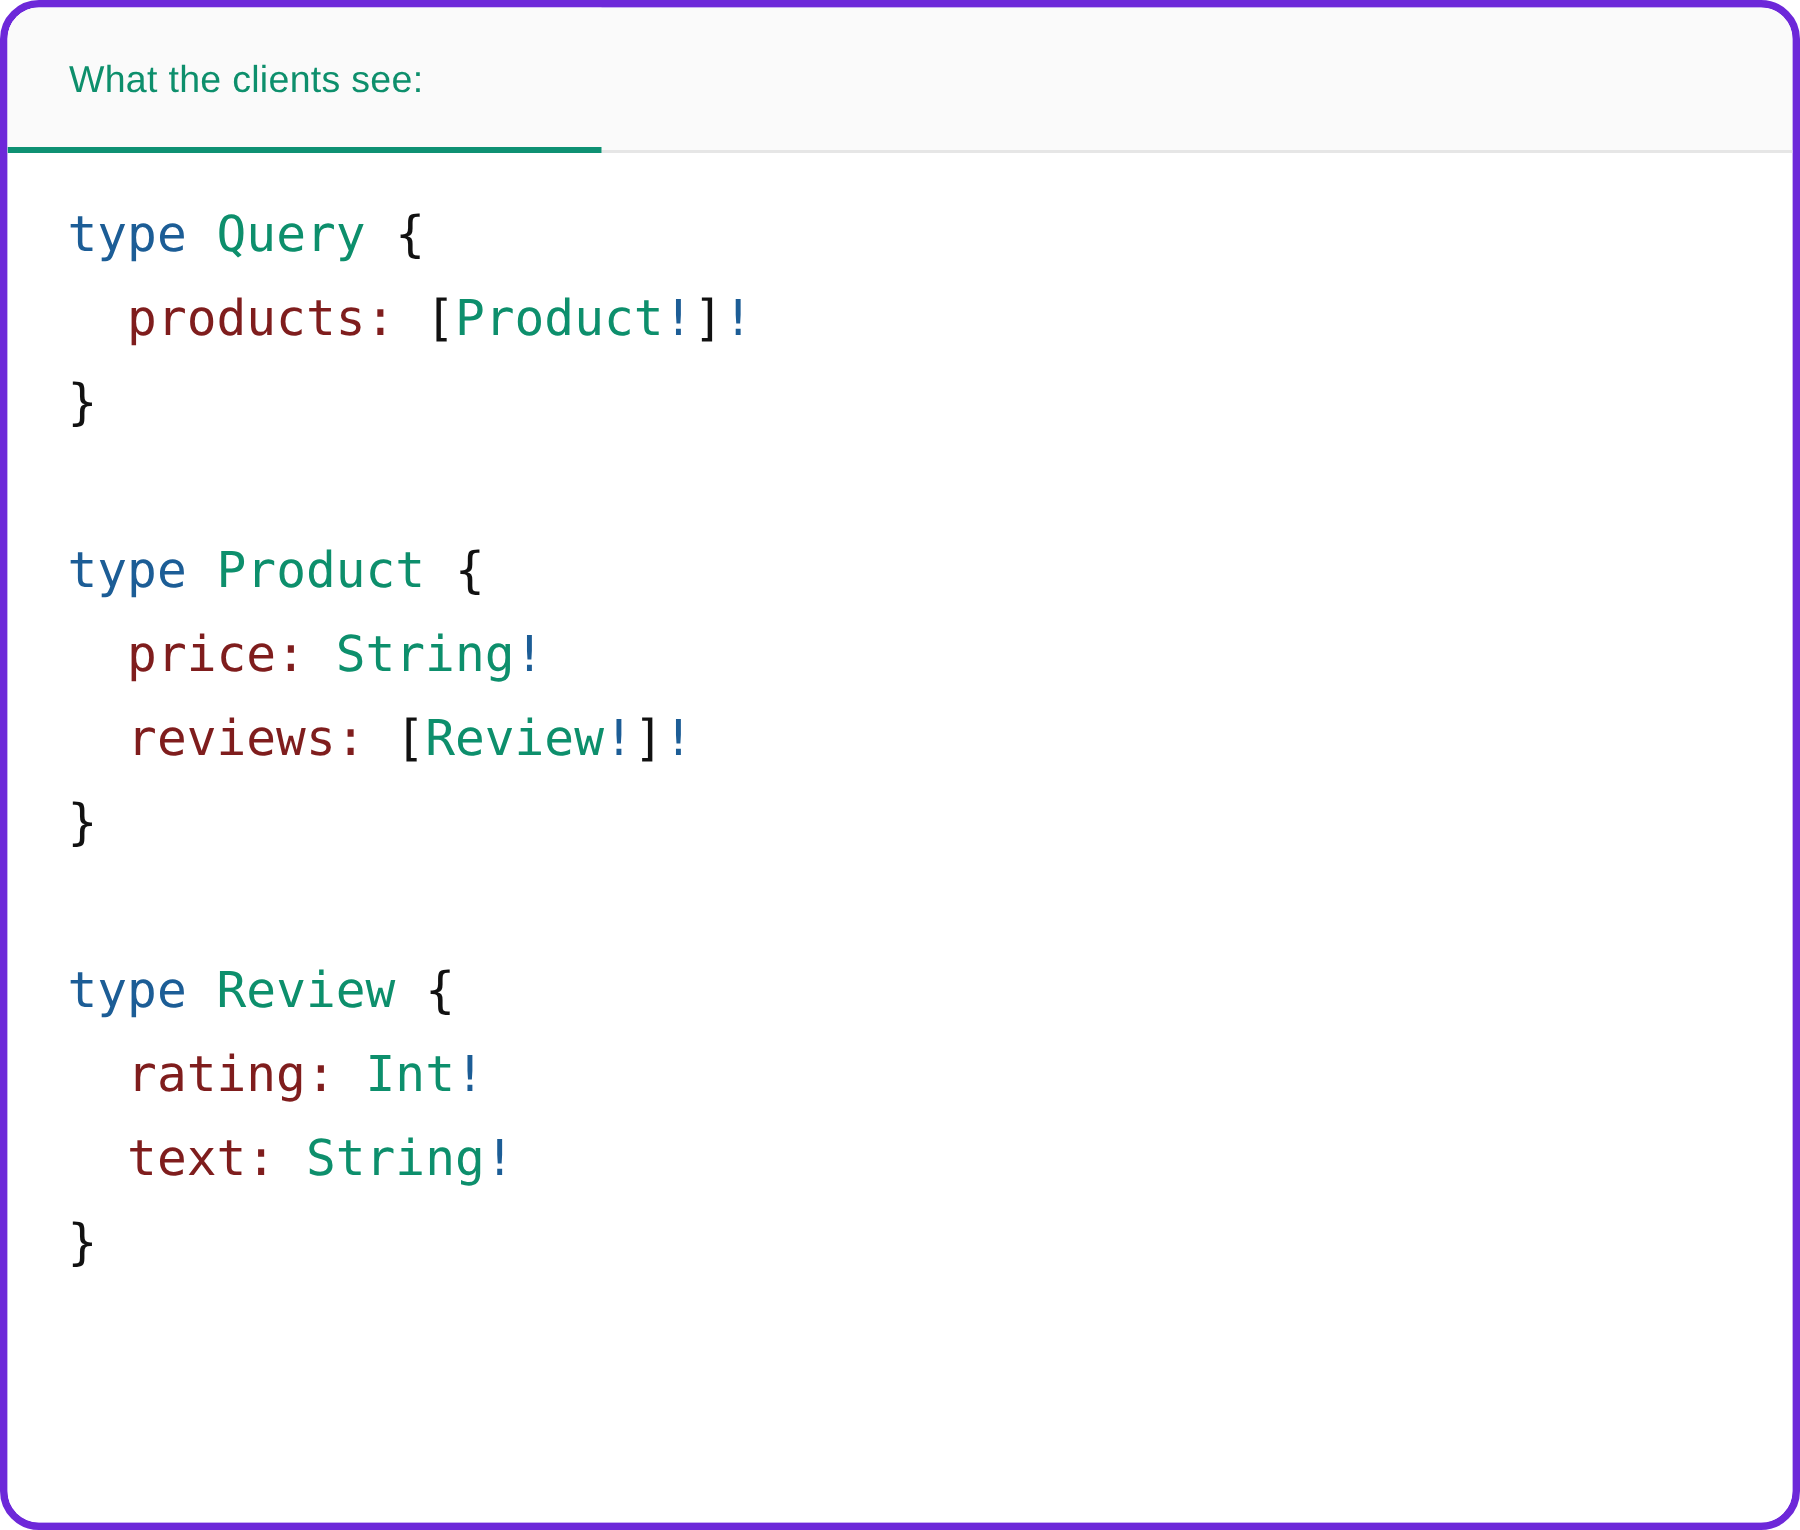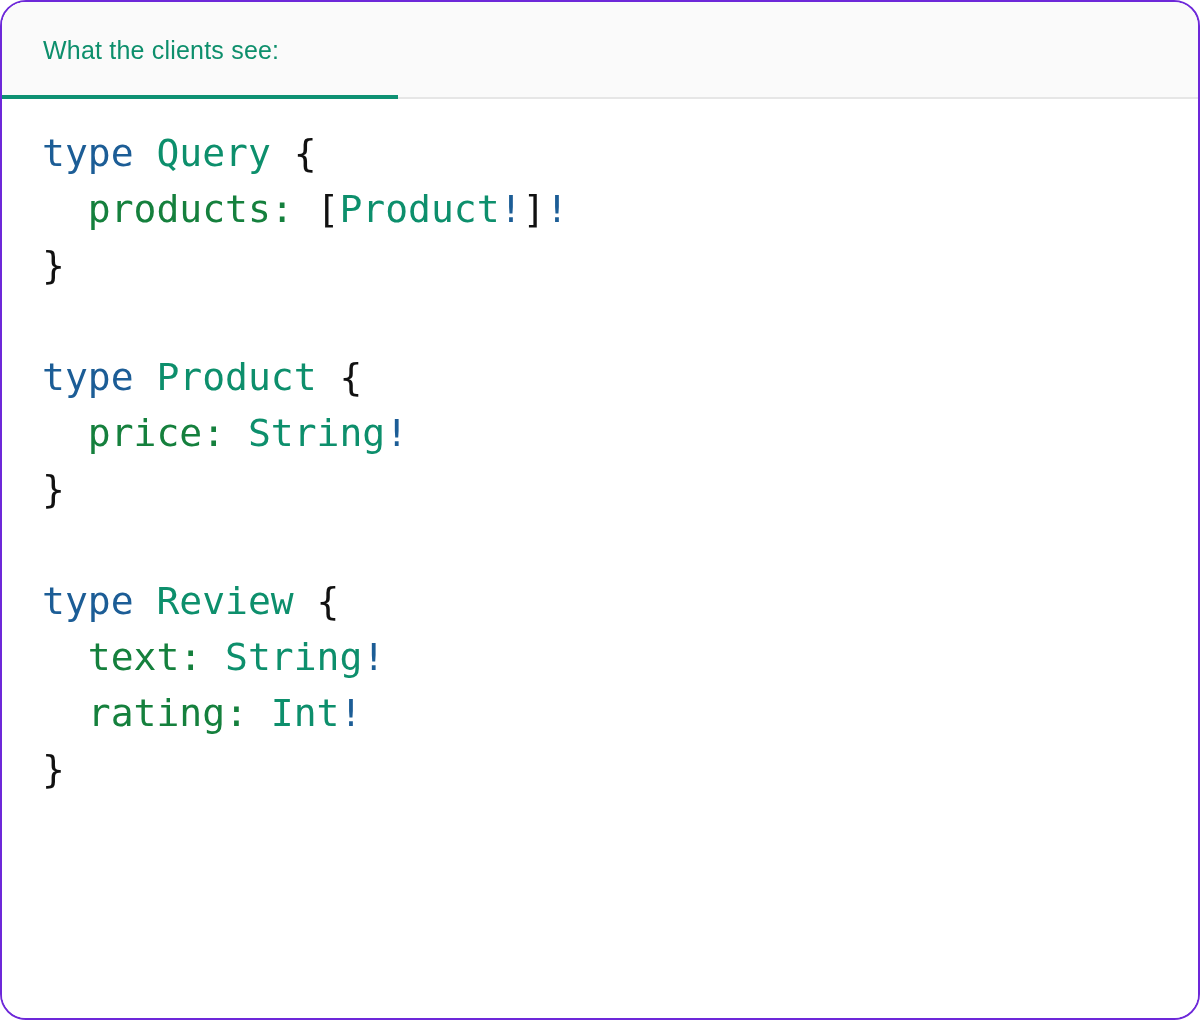--- a/index.html
+++ b/index.html
@@ -15,21 +15,21 @@
     overflow: hidden;
   }
 
   
   .card {
     position: relative;
     box-sizing: border-box;
     width: 1200px;
     height: 1020px;
     background: #ffffff;
-    border: 2px solid #6d28d9;
+    border: 5px solid #6d28d9;
     border-radius: 26px;
     overflow: hidden;
     display: flex;
     flex-direction: column;
   }
 
   
   .tabstrip {
     position: relative;
     height: 97px;
@@ -84,64 +84,65 @@
     flex: 1 1 auto;
     background: #ffffff;
     padding: 26px 0 0 0;
     overflow: hidden;
   }
 
   pre.code {
     margin: 0;
     padding: 0 0 0 40px;
     font-family: "DejaVu Sans Mono", "Liberation Mono", monospace;
-    font-size: 38px;
+    font-size: 33px;
     line-height: 56px;
     color: #111111;
     white-space: pre;
     tab-size: 2;
   }
 
   .ln {
     display: block;
     height: 56px;
     white-space: pre;
   }
   .ln.blank {
     height: 56px;
   }
 
   
   .tok-kw    { color: #1c5d96; }   
   .tok-type  { color: #0d8f6c; }   
   .tok-bang  { color: #1c5d96; }   
   .tok-punc  { color: #111111; }   
-  .tok-field { color: #15803d; }   
+  .tok-field { color: #7f1d1d; }   
   .tok-plain { color: #111111; }
 </style>
 </head>
 <body>
 
 <div class="card">
 
   <div class="tabstrip">
     <div class="tab">
       <span class="tab-label">What the clients see:</span>
     </div>
   </div>
 
   <div class="code-area">
     <pre class="code" id="code-block"><span class="ln"><span class="tok-kw">type</span><span class="tok-plain"> </span><span class="tok-type">Query</span><span class="tok-plain"> </span><span class="tok-punc">{</span>
 </span><span class="ln"><span class="tok-field">  products: </span><span class="tok-punc">[</span><span class="tok-type">Product</span><span class="tok-bang">!</span><span class="tok-punc">]</span><span class="tok-bang">!</span>
 </span><span class="ln"><span class="tok-punc">}</span>
 </span><span class="ln blank">
 </span><span class="ln"><span class="tok-kw">type</span><span class="tok-plain"> </span><span class="tok-type">Product</span><span class="tok-plain"> </span><span class="tok-punc">{</span>
 </span><span class="ln"><span class="tok-field">  price: </span><span class="tok-type">String</span><span class="tok-bang">!</span>
+</span><span class="ln"><span class="tok-field">  reviews: </span><span class="tok-punc">[</span><span class="tok-type">Review</span><span class="tok-bang">!</span><span class="tok-punc">]</span><span class="tok-bang">!</span>
 </span><span class="ln"><span class="tok-punc">}</span>
 </span><span class="ln blank">
 </span><span class="ln"><span class="tok-kw">type</span><span class="tok-plain"> </span><span class="tok-type">Review</span><span class="tok-plain"> </span><span class="tok-punc">{</span>
+</span><span class="ln"><span class="tok-field">  rating: </span><span class="tok-type">Int</span><span class="tok-bang">!</span>
 </span><span class="ln"><span class="tok-field">  text: </span><span class="tok-type">String</span><span class="tok-bang">!</span>
-</span><span class="ln"><span class="tok-field">  rating: </span><span class="tok-type">Int</span><span class="tok-bang">!</span>
 </span><span class="ln"><span class="tok-punc">}</span>
 </span></pre>
   </div>
 
 </div>
 
 </body></html>

